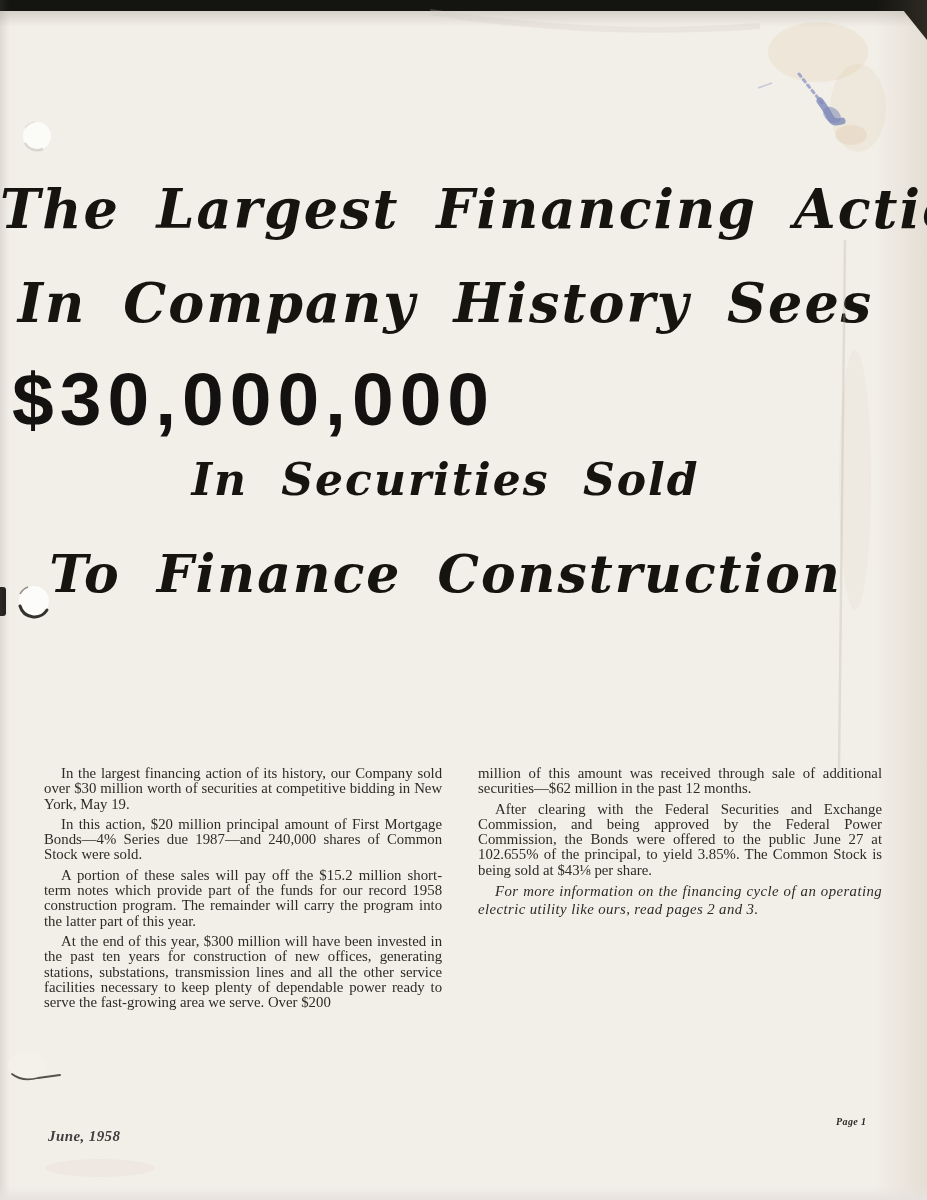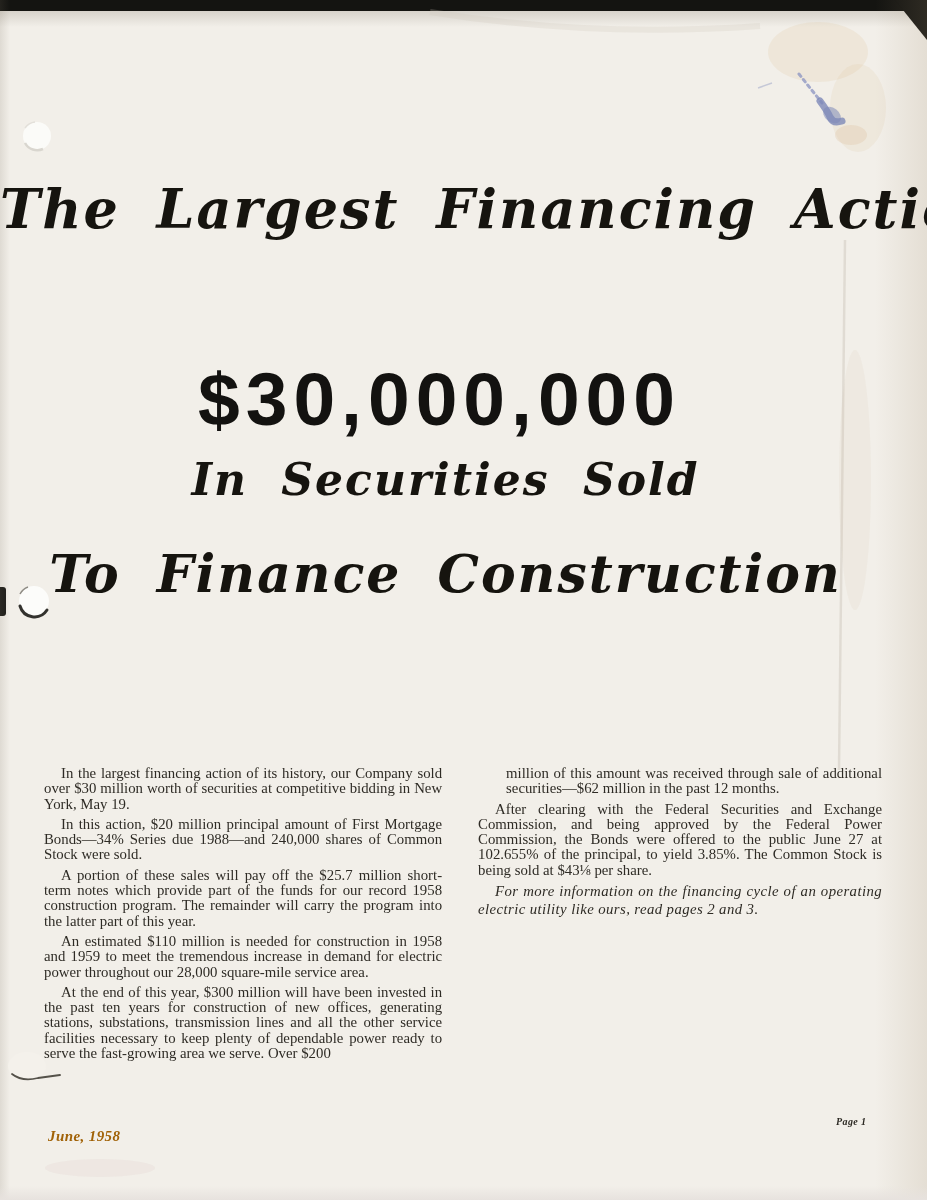--- a/index.html
+++ b/index.html
@@ -46,44 +46,44 @@
     color:#16140f;
     font-family:"DejaVu Serif","Liberation Serif",serif;
     font-style:italic;font-weight:bold;
     font-size:54px;line-height:1;
     letter-spacing:2px;word-spacing:16px;
     white-space:nowrap;
   }
   .h1-a{top:182px;}
   .h1-b{top:276px;}
   .h-amount{
-    position:absolute;left:12px;right:60px;top:362px;text-align:center;
+    position:absolute;left:12px;right:60px;top:362px;
     color:#131210;
     font-family:"Liberation Sans","DejaVu Sans",sans-serif;
     font-weight:bold;font-size:75px;line-height:1;
     letter-spacing:6px;white-space:nowrap;
   }
   .h1-c{top:458px;font-size:44px;}
   .h1-d{top:548px;font-size:52px;text-align:center;}
   
   .columns{
     position:absolute;top:766px;left:44px;width:838px;
     display:flex;gap:36px;
     color:#2e2b25;
   }
   .col{font-size:14.8px;line-height:15.3px;text-align:justify;}
   .col-left{width:408px;}
   .col-right{width:414px;}
   .col p{margin:0 0 5px 0;text-indent:17px;}
-  .col p.no-indent{text-indent:0;margin-left:28px;}
+  .col p.no-indent{text-indent:0;}
   .col p.footnote{font-style:italic;letter-spacing:0.4px;line-height:17.5px;margin-top:3px;}
   
   .footer-date{
     position:absolute;left:48px;top:1128px;
-    font-weight:bold;font-style:italic;font-size:15px;color:#a16207;
+    font-weight:bold;font-style:italic;font-size:15px;color:#404040;
     letter-spacing:0.4px;
   }
   .footer-page{
     position:absolute;left:836px;top:1116px;
     font-weight:bold;font-style:italic;font-size:10px;color:#2c2923;
     letter-spacing:0.4px;
   }
   .artifacts{position:absolute;inset:0;pointer-events:none;}
 </style>
 </head>
@@ -93,30 +93,30 @@
 
   <div class="scan-band"></div>
   <div class="scan-band-shadow"></div>
   <div class="scan-corner"></div>
   <div class="edge-notch"></div>
   <div class="left-edge-shade"></div>
   <div class="right-edge-shade"></div>
   <div class="bottom-edge"></div>
 
   <div class="h-line h1-a">The Largest Financing Action</div>
+  <div class="h-line h1-b">In Company History Sees</div>
   <div class="h-amount">$30,000,000</div>
   <div class="h-line h1-c">In Securities Sold</div>
   <div class="h-line h1-d">To Finance Construction</div>
 
   <div class="columns">
     <div class="col col-left">
       <p>In the largest financing action of its history, our Company sold over $30 million worth of securities at competitive bidding in New York, May 19.</p>
-      <p>In this action, $20 million principal amount of First Mortgage Bonds—34% Series due 1988—and 240,000 shares of Common Stock were sold.</p>
-      <p>A portion of these sales will pay off the $25.7 million short-term notes which provide part of the funds for our record 1958 construction program. The remainder will carry the program into the latter part of this year.</p>
-      <p>An estimated $110 million is needed for construction in 1958 and 1959 to meet the tremendous increase in demand for electric power throughout our 28,000 square-mile service area.</p>
+      <p>In this action, $20 million principal amount of First Mortgage Bonds—4% Series due 1987—and 240,000 shares of Common Stock were sold.</p>
+      <p>A portion of these sales will pay off the $15.2 million short-term notes which provide part of the funds for our record 1958 construction program. The remainder will carry the program into the latter part of this year.</p>
       <p>At the end of this year, $300 million will have been invested in the past ten years for construction of new offices, generating stations, substations, transmission lines and all the other service facilities necessary to keep plenty of dependable power ready to serve the fast-growing area we serve. Over $200</p>
     </div>
     <div class="col col-right">
       <p class="no-indent">million of this amount was received through sale of additional securities—$62 million in the past 12 months.</p>
       <p>After clearing with the Federal Securities and Exchange Commission, and being approved by the Federal Power Commission, the Bonds were offered to the public June 27 at 102.655% of the principal, to yield 3.85%. The Common Stock is being sold at $43⅛ per share.</p>
       <p class="footnote">For more information on the financing cycle of an operating electric utility like ours, read pages 2 and 3.</p>
     </div>
   </div>
 
   <div class="footer-date">June, 1958</div>

